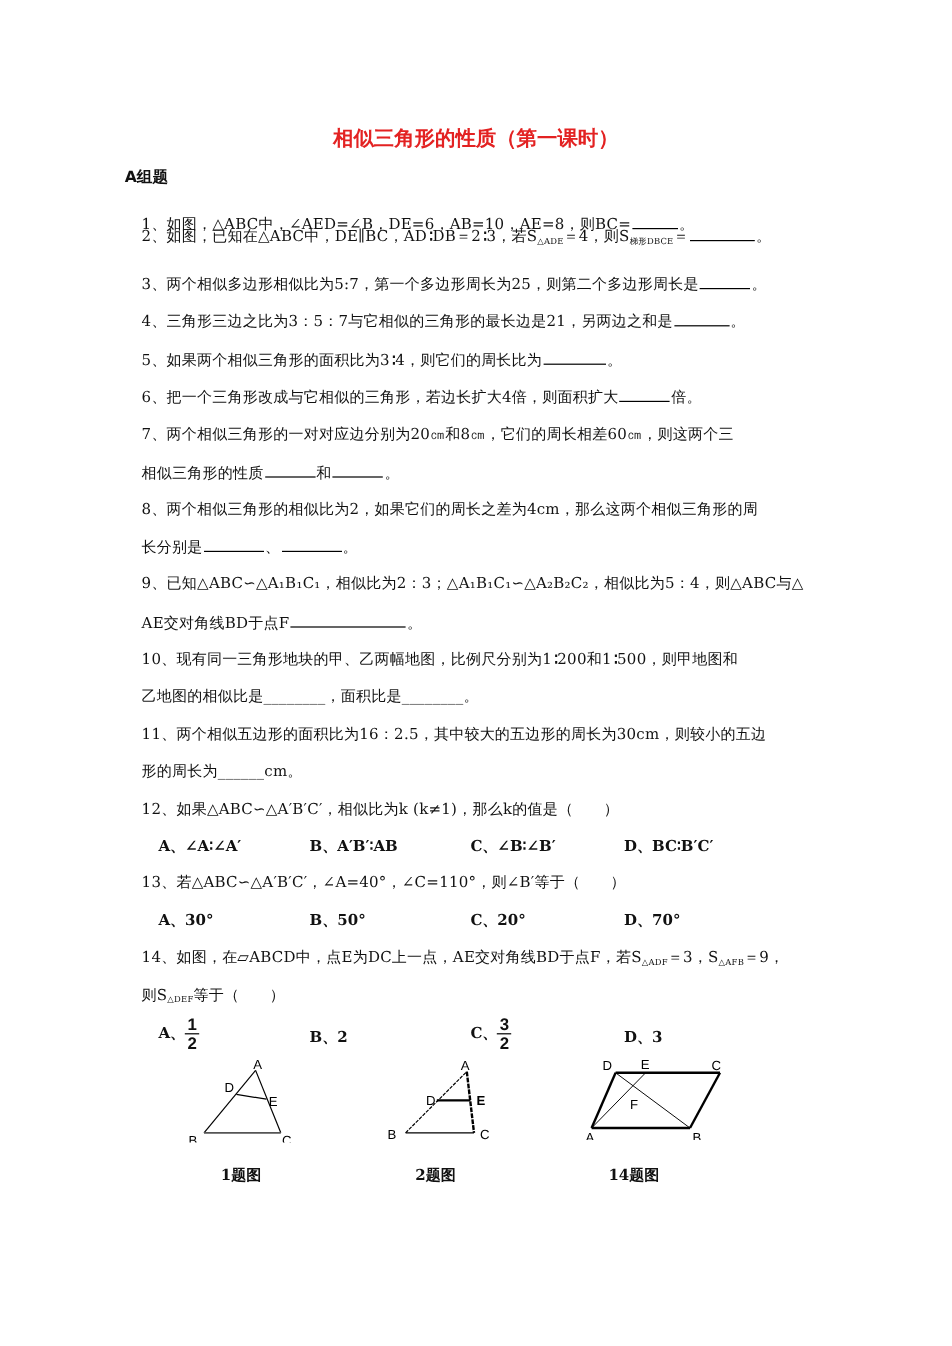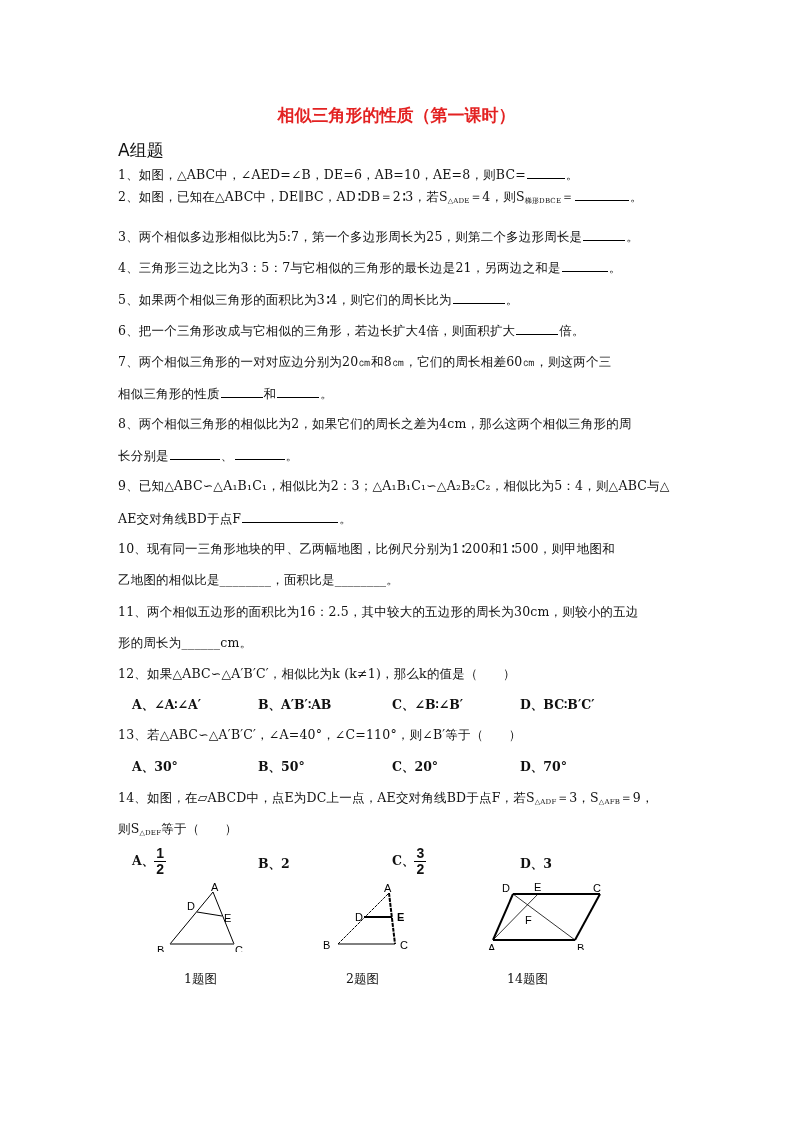--- a/index.html
+++ b/index.html
@@ -1,40 +1,40 @@
 <!DOCTYPE html>
 <html><head>
 <meta charset="utf-8">
 <style>
   html, body { margin: 0; padding: 0; background: #ffffff; }
   body { width: 793px; height: 1122px; position: relative; overflow: hidden;
          font-family: "DejaVu Serif", "Liberation Serif", serif; color: #111; }
   .title { position: absolute; top: 104px; left: 0; width: 793px; text-align: center;
            font-family: "DejaVu Sans", "Liberation Sans", sans-serif; font-weight: bold;
            font-size: 17px; color: #e32222; }
-  .section { position: absolute; left: 118px; top: 139px; font-weight: normal; font-size: 17px;
+  .section { position: absolute; left: 104px; top: 139px; font-weight: bold; font-size: 13px;
              font-family: "DejaVu Sans", "Liberation Sans", sans-serif; }
   .line { position: absolute; left: 118px; font-size: 12.5px; white-space: nowrap; letter-spacing: 0.2px; }
   .blank { display: inline-block; border-bottom: 1px solid #000; height: 12px; vertical-align: baseline; margin: 0 1px; }
   sub { font-size: 7px; vertical-align: -2px; }
   .opt { position: absolute; font-size: 12.5px; white-space: nowrap; font-weight: bold; }
   .frac { display: inline-block; vertical-align: middle; text-align: center; font-family: "Liberation Sans", sans-serif; font-size: 14px; line-height: 15px; }
   .frac .num { display: block; border-bottom: 1px solid #000; padding: 0 2px; }
   .frac .den { display: block; padding: 0 2px; }
   .fig { position: absolute; }
-  .caption { position: absolute; font-size: 12.5px; }
+  .caption { position: absolute; font-size: 12.5px; font-weight: bold; }
   svg text { font-family: "Liberation Sans", sans-serif; font-size: 11px; }
 </style>
 </head>
 <body>
 
 <div class="title">相似三角形的性质（第一课时）</div>
 <div class="section">A组题</div>
 
-<div class="line" style="top:166px">
+<div class="line" style="top:178px">
   <span>1、如图，△ABC中，∠AED=∠B，DE=6，AB=10，AE=8，则BC=</span><span class="blank" style="width:38px"></span><span>。</span>
 </div>
 
 <div class="line" style="top:188px">
   <span>2、如图，已知在△ABC中，DE∥BC，AD∶DB＝2∶3，若S</span><sub>△ADE</sub><span>＝4，则S</span><sub>梯形DBCE</sub><span>＝</span><span class="blank" style="width:54px"></span><span>。</span>
 </div>
 
 <div class="line" style="top:228px">
   <span>3、两个相似多边形相似比为5:7，第一个多边形周长为25，则第二个多边形周长是</span><span class="blank" style="width:42px"></span><span>。</span>
 </div>

